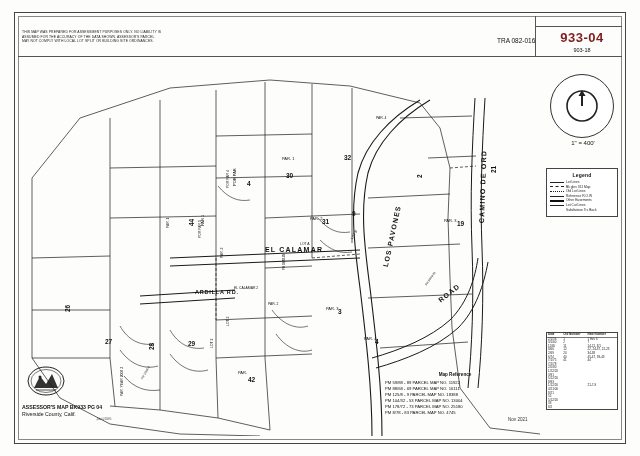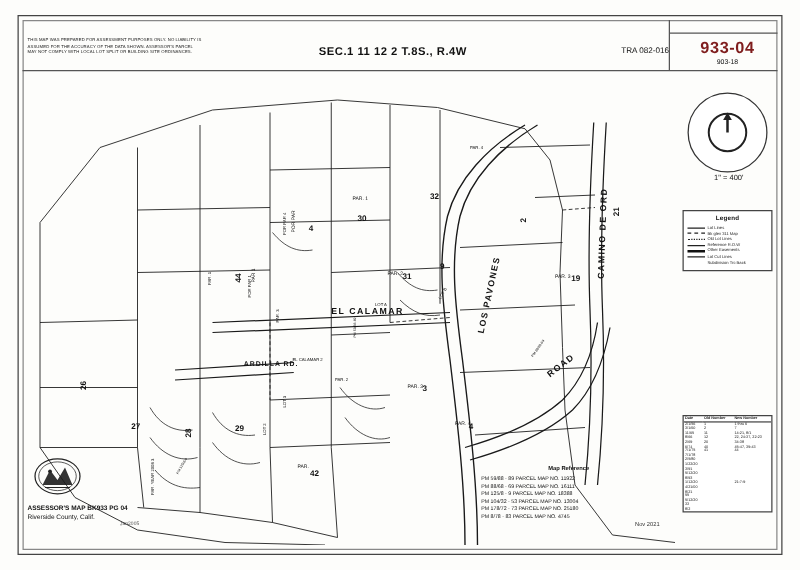--- a/index.html
+++ b/index.html
@@ -152,21 +152,20 @@
 </style>
 </head>
 <body>
 
 <div class="page">
 
   <div class="sheet-border"></div>
   <div class="inner-border"></div>
 
   <div class="hdr-disclaimer">THIS MAP WAS PREPARED FOR ASSESSMENT PURPOSES ONLY.  NO LIABILITY IS ASSUMED FOR THE ACCURACY OF THE DATA SHOWN. ASSESSOR'S PARCEL MAY NOT COMPLY WITH LOCAL LOT SPLIT OR BUILDING SITE ORDINANCES.</div>
-  <div class="hdr-title">SEC.1 11 12 2 T.8S., R.4W</div>
   <div class="hdr-tra">TRA 082-016</div>
   <div class="hdr-book">933-04</div>
   <div class="hdr-booksub">903-18</div>
   <div class="hdr-rule"></div>
   <div class="hdr-rule2"></div>
   <div class="hdr-vline"></div>
 
   <div class="north-box">
     <svg width="40" height="40" viewBox="0 0 40 40">
       <circle cx="20" cy="20" r="15" fill="none" stroke="#222" stroke-width="1.6"></circle>

